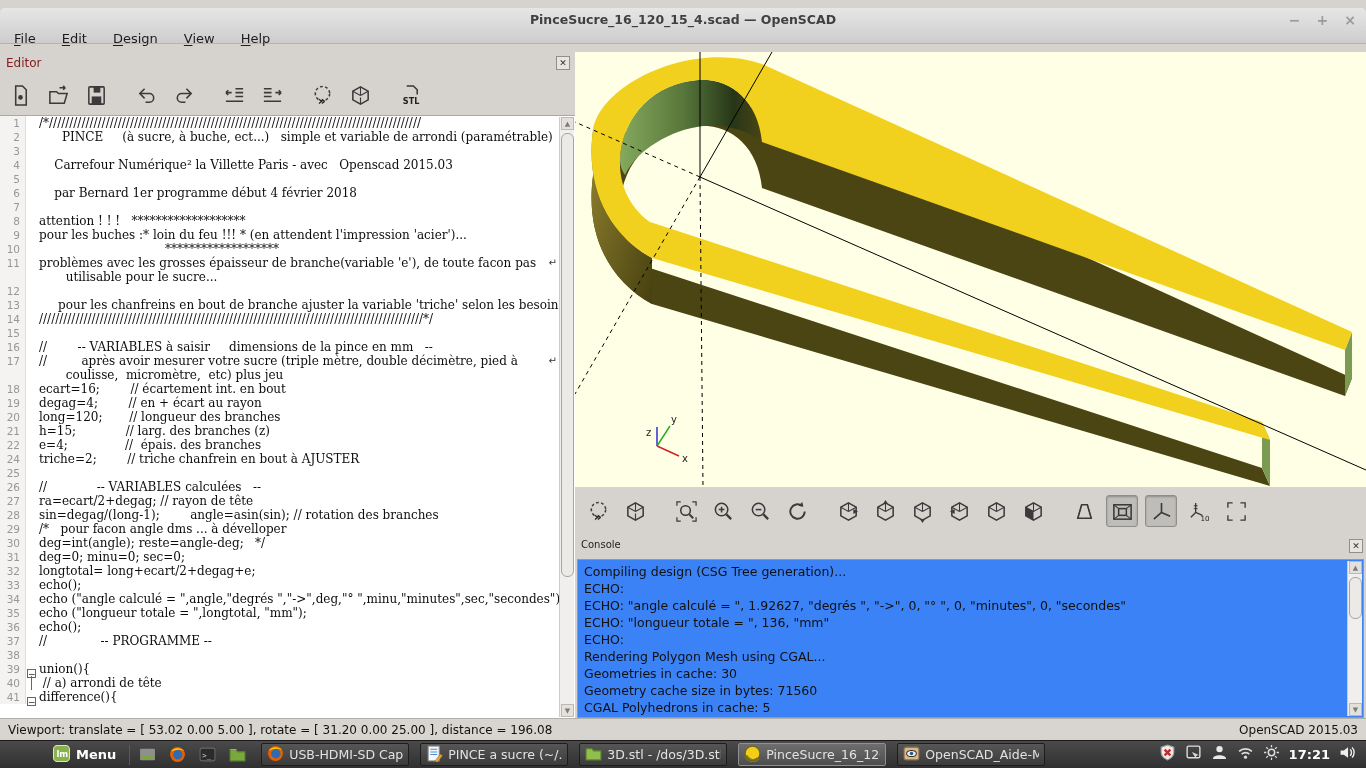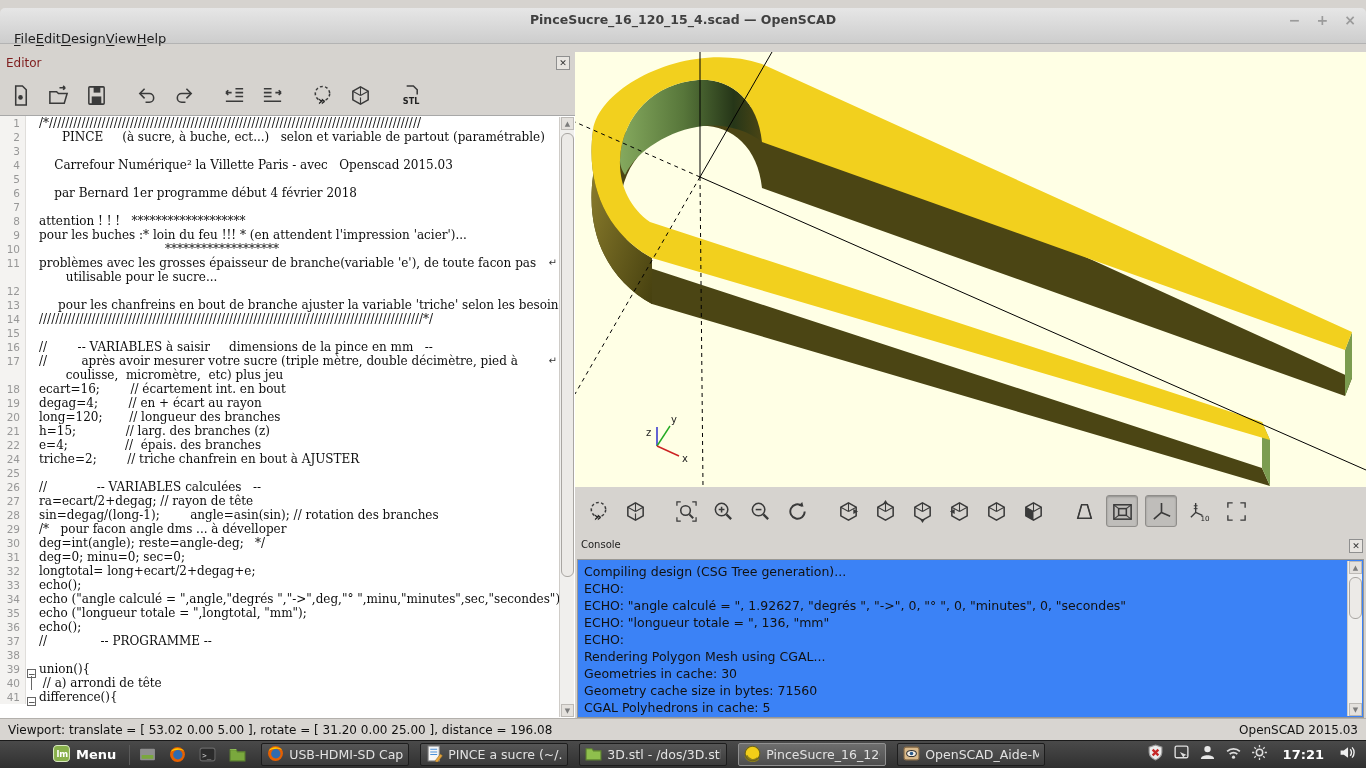--- a/index.html
+++ b/index.html
@@ -7,21 +7,21 @@
        font-family:"DejaVu Sans","Liberation Sans",sans-serif;-webkit-font-smoothing:antialiased;}
   
   .titlebar{position:absolute;left:0;top:8px;width:100%;height:36px;
     background:linear-gradient(#e6e6e6,#cdcdcd);border-bottom:1px solid #b3b3b3;
     border-radius:5px 5px 0 0;box-sizing:border-box;}
   .title-text{position:absolute;left:0;right:0;top:0;text-align:center;line-height:24px;
     font-size:12.5px;font-weight:bold;color:#404040;}
   .win-controls{position:absolute;right:10px;top:0;height:24px;display:flex;gap:16px;align-items:center;}
   .win-controls span{color:#9b9b9b;font-weight:bold;font-size:14px;line-height:24px;cursor:default;}
   
-  .menubar{position:absolute;left:0;top:24px;width:100%;height:28px;display:flex;
+  .menubar{position:absolute;left:0;top:24px;width:100%;height:28px;display:flex;gap:26px;
     align-items:center;padding-left:14px;font-size:13px;color:#1c1c1c;box-sizing:border-box;}
   .menubar .mi u{text-underline-offset:2px;}
   
   .editor-panel{position:absolute;left:0;top:52px;width:575px;height:666px;}
   .panel-head{position:relative;height:24px;}
   .panel-title{position:absolute;left:6px;top:4px;font-size:12px;color:#7f1d1d;}
   .dockclose{position:absolute;right:5px;top:4px;width:14px;height:14px;border:1px solid #8f8f8f;
     background:#e8e5e1;color:#333;font-size:9px;line-height:13px;text-align:center;box-sizing:border-box;}
   .ed-toolbar{position:absolute;left:0;top:24px;height:39px;display:flex;align-items:center;
     padding-left:6px;gap:10px;}
@@ -70,21 +70,21 @@
     box-sizing:border-box;border-top:1px solid #1a1a1a;padding-left:44px;}
   .menu-btn{display:flex;align-items:center;gap:6px;padding:0 9px;height:28px;font-size:13px;
     font-weight:bold;color:#fff;}
   .tk-sep{width:1px;height:20px;background:#5a5a5a;margin:0 4px;}
   .launcher{width:26px;height:26px;display:flex;align-items:center;justify-content:center;}
   .twin{width:148px;height:23px;margin-left:11px;border:1px solid #1d1d1d;border-radius:2px;
     background:linear-gradient(#565656,#3b3b3b);display:flex;align-items:center;gap:5px;padding:0 5px;
     font-size:12.5px;color:#e2e2e2;overflow:hidden;white-space:nowrap;box-sizing:border-box;flex:0 0 148px;}
   .twin.active{background:linear-gradient(#6e6e6e,#4d4d4d);border-color:#909090;}
   .twin .lbl{overflow:hidden;text-overflow:clip;}
-  .tray{margin-left:auto;display:flex;align-items:center;gap:15px;padding-right:10px;}
+  .tray{margin-left:auto;display:flex;align-items:center;gap:9px;padding-right:10px;}
   .clock{font-size:13px;font-weight:bold;color:#fff;}
 </style>
 </head>
 <body>
 
 <div id="app">
 
   <div class="titlebar">
     <div class="title-text">PinceSucre_16_120_15_4.scad — OpenSCAD</div>
     <div class="win-controls">
@@ -174,21 +174,21 @@
     <div class="code-wrap">
       <div id="code-rows">
           <div class="crow">
             <div class="ln">1</div>
             <div class="fold"></div>
             <div class="ct">/*////////////////////////////////////////////////////////////////////////////////////////////</div>
           </div>
           <div class="crow">
             <div class="ln">2</div>
             <div class="fold"></div>
-            <div class="ct">      PINCE     (à sucre, à buche, ect...)   selon et variable de partout (paramétrable)</div>
+            <div class="ct">      PINCE     (à sucre, à buche, ect...)   simple et variable de arrondi (paramétrable)</div>
           </div>
           <div class="crow">
             <div class="ln">3</div>
             <div class="fold"></div>
             <div class="ct"></div>
           </div>
           <div class="crow">
             <div class="ln">4</div>
             <div class="fold"></div>
             <div class="ct">    Carrefour Numérique² la Villette Paris - avec   Openscad 2015.03</div>

